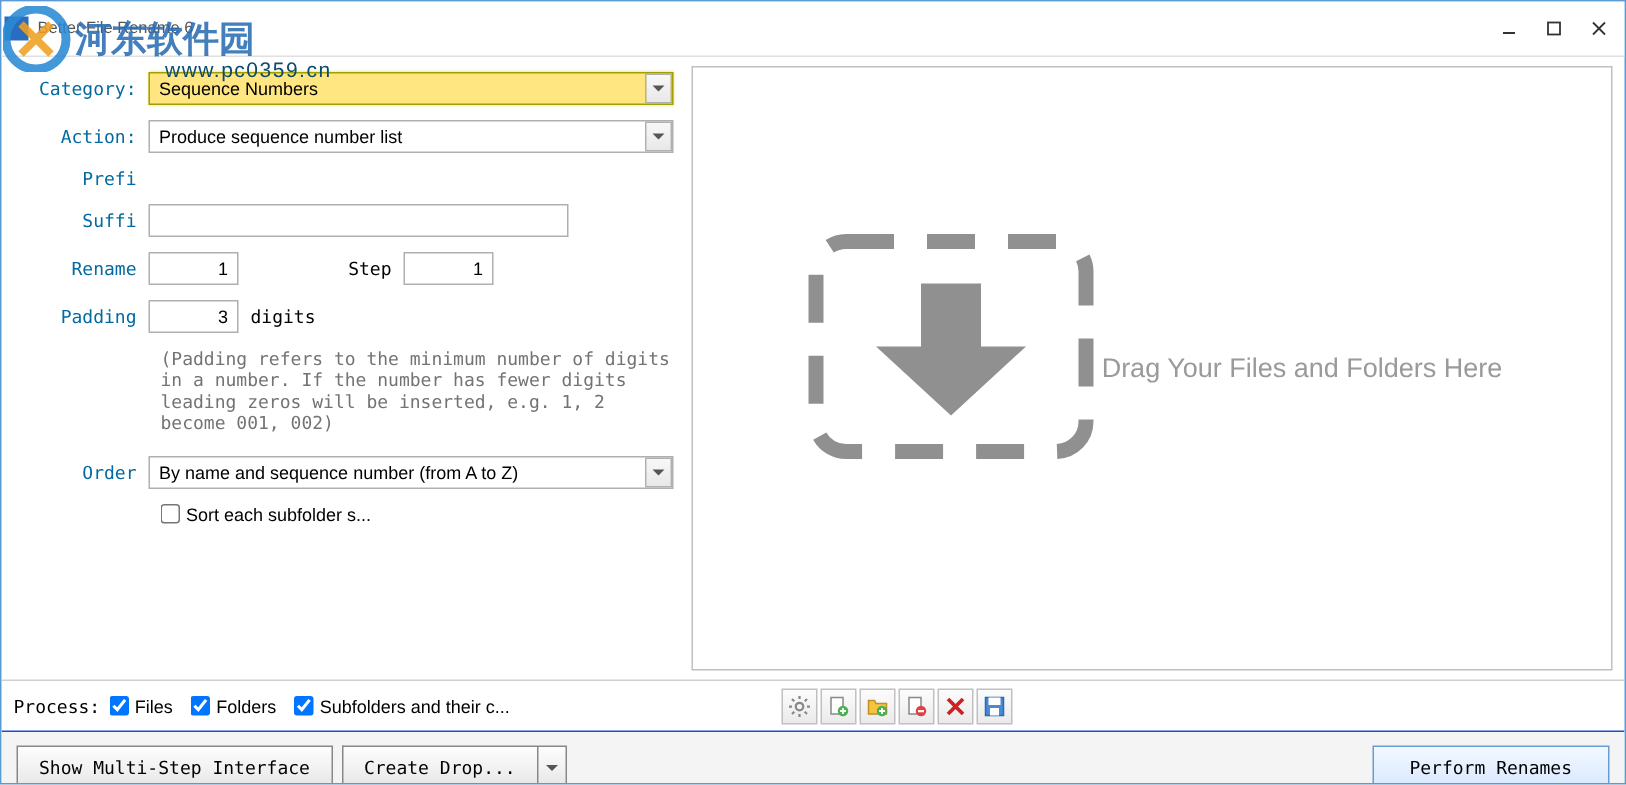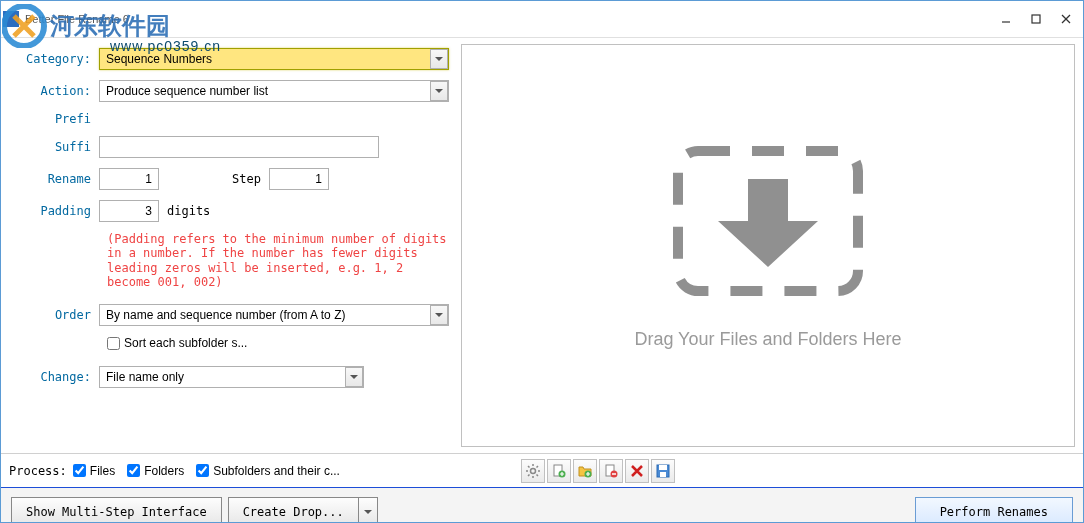--- a/index.html
+++ b/index.html
@@ -5,38 +5,38 @@
 * { box-sizing: border-box; margin: 0; padding: 0; font-family: "Microsoft YaHei", Arial, sans-serif; }
 body { background: #fff; width: 1084px; height: 523px; overflow: hidden; border: 1px solid #5b9bd5; }
 .titlebar { height: 22px; background: #fff; display: flex; align-items: center; padding: 18px 2px; font-size: 11px; border-bottom: 1px solid #e0e0e0; }
 .titlebar .app-icon { width: 16px; height: 16px; background: #2a6dc0; margin-right: 6px; display: inline-block; }
 .titlebar .title { flex: 1; color: #555; }
 .titlebar .win-btn { width: 30px; height: 20px; display: flex; align-items: center; justify-content: center; color: #555; font-size: 13px; cursor: default; }
 .titlebar .win-btn svg { width: 10px; height: 10px; }
 
 .main { display: flex; height: 415px; }
 .left-panel { width: 460px; padding: 10px 8px 0 10px; }
-.right-panel { flex: 1; border: 1px solid #c0c0c0; margin: 6px 8px 6px 0; display: flex; align-items: center; justify-content: center; flex-direction: column; position: relative; }
+.right-panel { flex: 1; border: 1px solid #c0c0c0; margin: 6px 8px 6px 0; display: flex; align-items: center; justify-content: center; flex-direction: row; position: relative; }
 
 .form-row { display: flex; align-items: center; margin-bottom: 10px; font-size: 12px; }
 .form-label { width: 88px; text-align: right; padding-right: 8px; font-family: "SimSun", monospace; font-size: 12px; color: #0369a1; }
 .select-wrap { position: relative; flex: 1; }
 .select-box { width: 100%; height: 22px; border: 1px solid #b0b0b0; background: #fff; font-size: 12px; padding: 2px 20px 2px 6px; display: flex; align-items: center; cursor: default; }
 .select-box.highlight { background: #ffe680; border: 1px solid #a0a000; box-shadow: 0 0 2px rgba(200,180,0,0.6); }
 .select-arrow { position: absolute; right: 1px; top: 1px; width: 18px; height: 20px; border: 1px solid #b0b0b0; background: linear-gradient(#f8f8f8,#e8e8e8); display: flex; align-items: center; justify-content: center; }
 .select-arrow::after { content: ""; border-left: 4px solid transparent; border-right: 4px solid transparent; border-top: 4px solid #555; }
 .text-input { height: 22px; border: 1px solid #b0b0b0; padding: 2px 6px; font-size: 12px; outline: none; }
 .text-input.wide { width: 280px; }
 .num-input { width: 60px; text-align: right; padding-right: 6px; }
 
 .start-step-row { display: flex; align-items: center; margin-bottom: 10px; }
 .start-step-row .form-label { width: 88px; }
 .start-step-row .step-label { width: 70px; text-align: right; padding-right: 8px; margin-left: 40px; font-family: "SimSun", monospace; font-size: 12px; }
 
-.padding-help { font-size: 12px; color: #ef4444; font-family: "SimSun", monospace; line-height: 1.2; margin-left: 96px; margin-bottom: 14px; max-width: 340px; }
+.padding-help { font-size: 12px; color: #737373; font-family: "SimSun", monospace; line-height: 1.2; margin-left: 96px; margin-bottom: 14px; max-width: 340px; }
 .digits-label { margin-left: 8px; font-family: "SimSun", monospace; font-size: 12px; }
 
 .checkbox-wrap { display: inline-flex; align-items: center; margin-right: 12px; font-size: 12px; font-family: "SimSun", monospace; }
 .checkbox-wrap input { margin-right: 4px; width: 13px; height: 13px; }
 
 .dropzone-icon { margin-bottom: 24px; }
 .dropzone-text { color: #9a9a9a; font-size: 18px; font-family: Arial, sans-serif; }
 
 .toolbar-row { display: flex; align-items: center; padding: 4px 8px; border-top: 1px solid #d0d0d0; height: 34px; }
 .process-label { font-family: "SimSun", monospace; font-size: 12px; margin-right: 6px; }
@@ -150,29 +150,20 @@
       </div>
     </div>
 
     <div class="sort-sub-row">
       <label class="checkbox-wrap">
         <input type="checkbox" style="">
           <span>Sort each subfolder s...</span>
       </label>
     </div>
 
-    <div class="form-row">
-      <div class="form-label">Change:</div>
-      <div class="select-wrap w265">
-        <div class="select-box">
-            <span>File name only</span>
-          </div>
-        <div class="select-arrow"></div>
-      </div>
-    </div>
 
   </div>
 
   <div class="right-panel">
     <div class="dropzone-icon">
       <svg width="200" height="160" viewBox="0 0 200 160">
         <rect x="10" y="10" width="180" height="140" rx="20" ry="20" fill="none" stroke="#909090" stroke-width="10" stroke-dasharray="32 22"></rect>
         <path d="M80 38 L120 38 L120 80 L150 80 L100 126 L50 80 L80 80 Z" fill="#909090"></path>
       </svg>
     </div>

